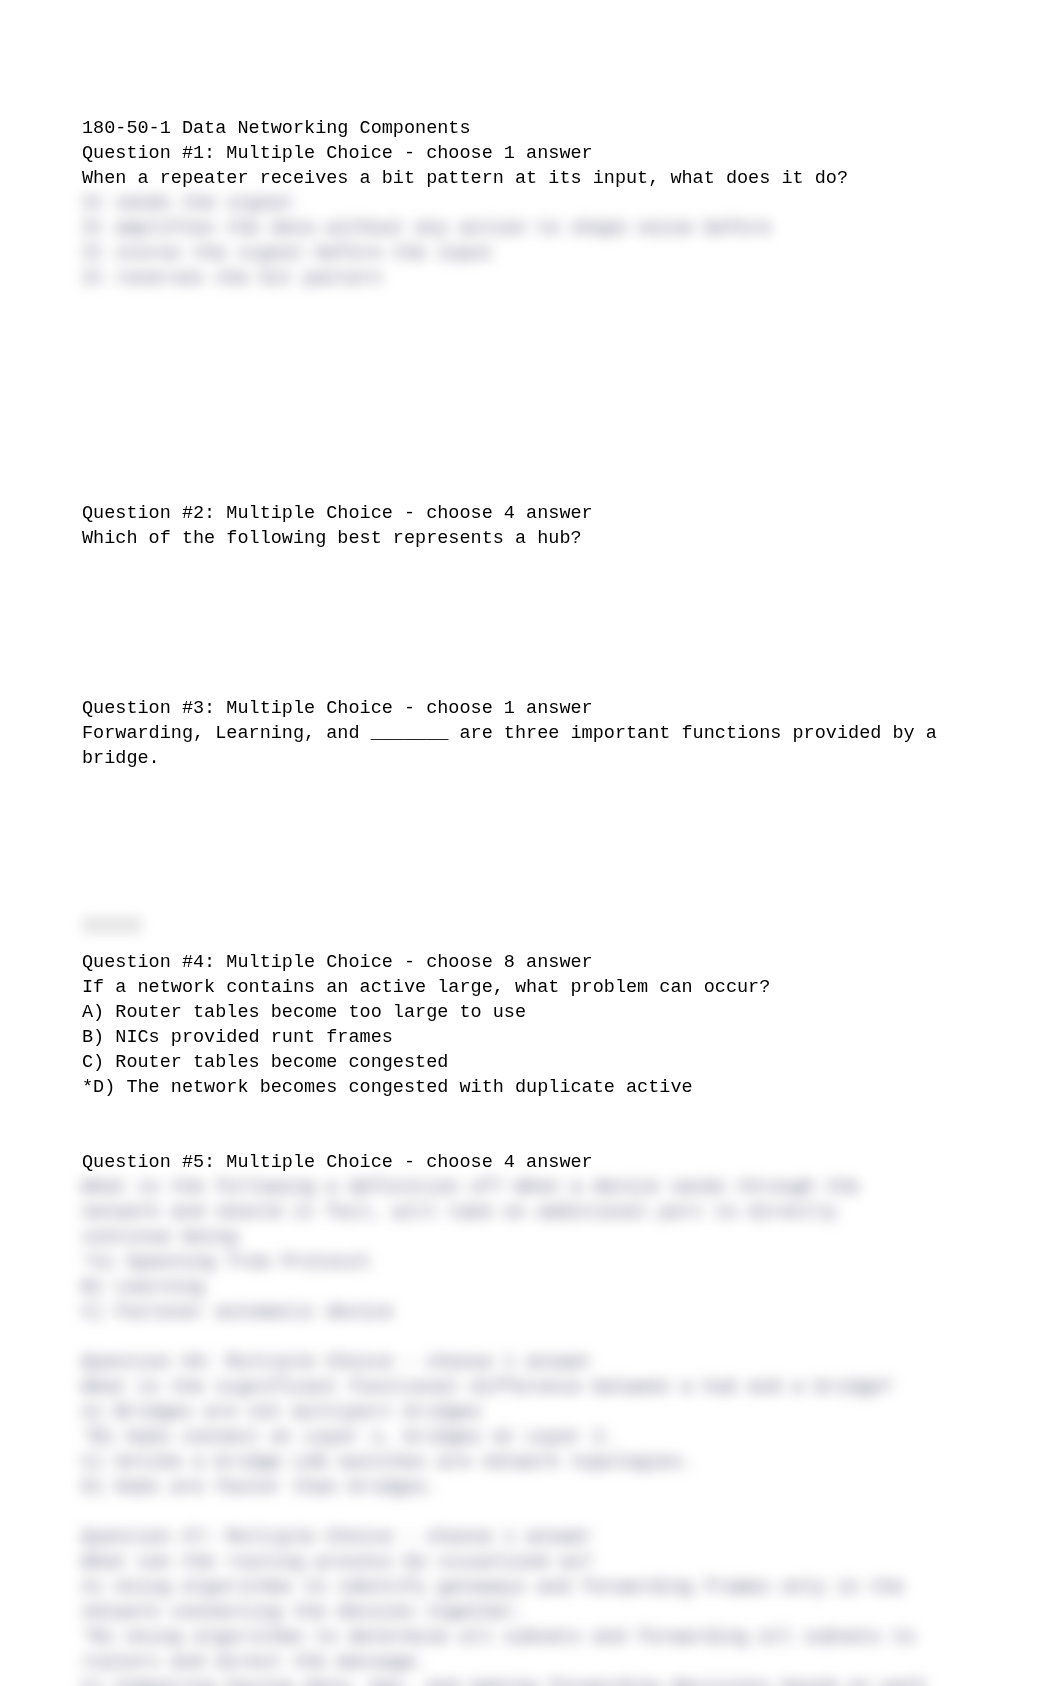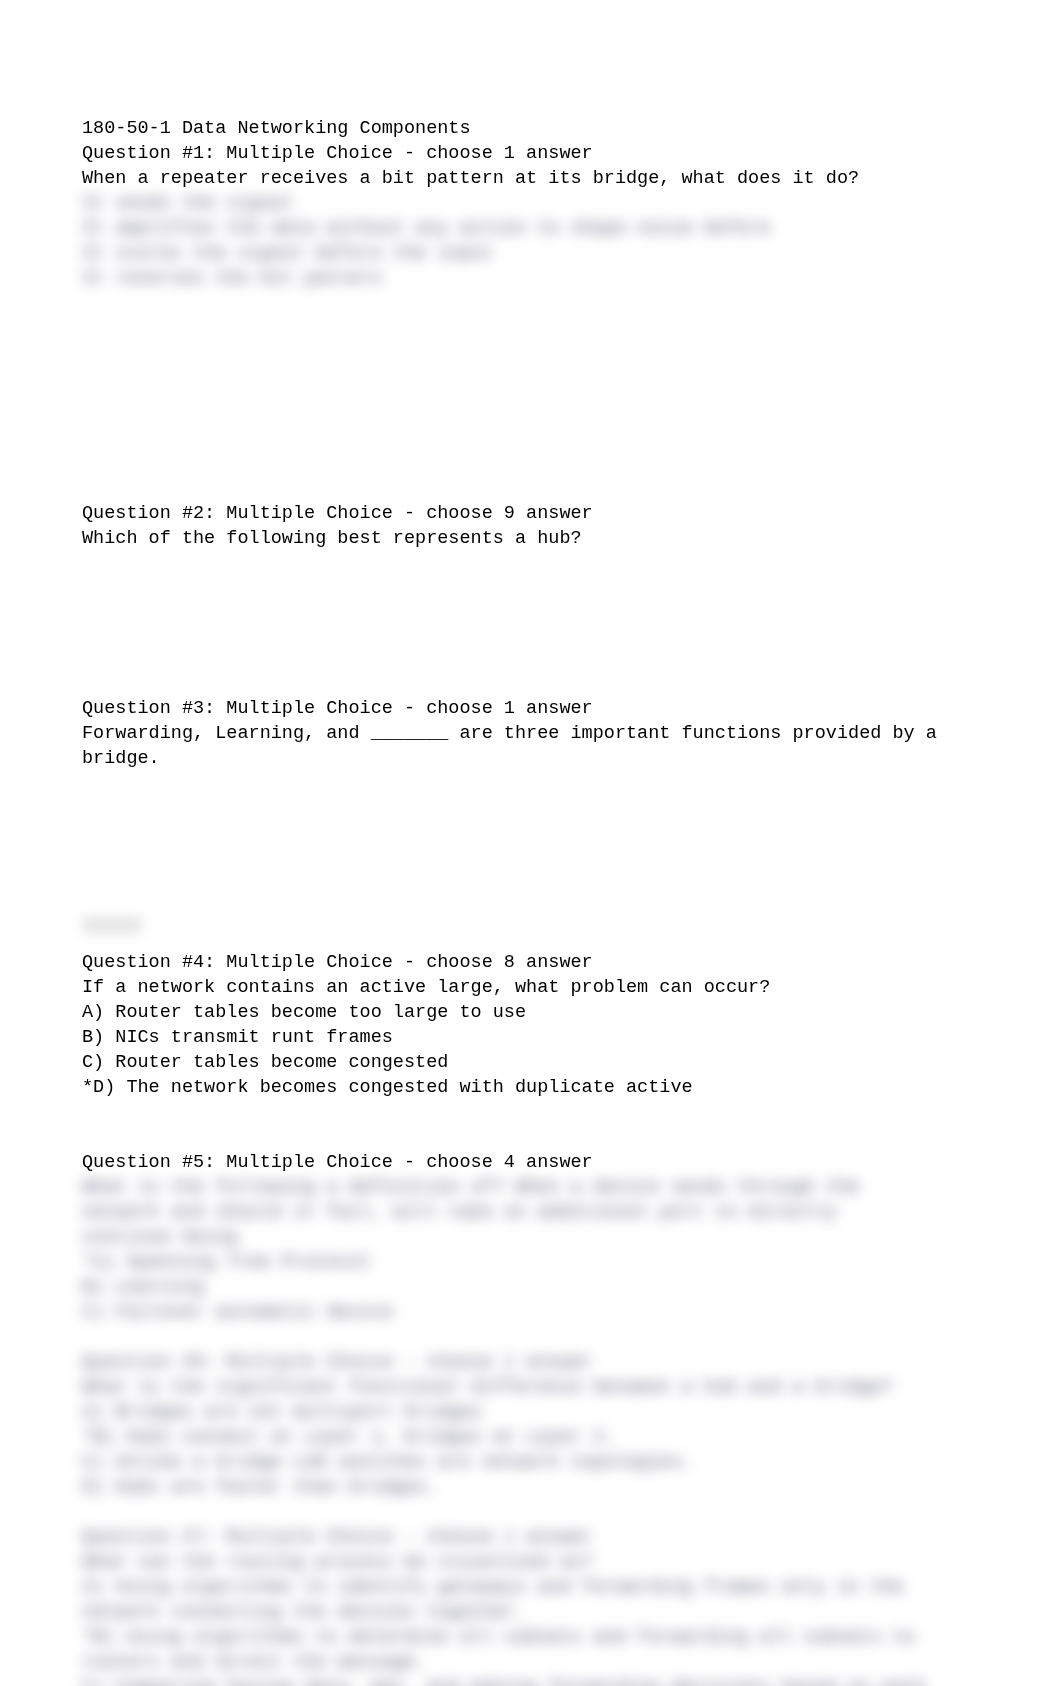--- a/index.html
+++ b/index.html
@@ -45,37 +45,37 @@
       opacity: 0.35;
       margin-bottom: 8px;
     }
   </style>
 </head>
 <body>
 
 <div class="content">
 <span>180-50-1 Data Networking Components</span>
 <span>Question #1: Multiple Choice - choose 1 answer</span>
-<span>When a repeater receives a bit pattern at its bridge, what does it do?</span>
+<span>When a repeater receives a bit pattern at its input, what does it do?</span>
 <div class="blur-block">It sends the signal
 It amplifies the data without any action to shape noise before
 It stores the signal before the input
 It reverses the bit pattern</div>
 <div class="spacer-lg"></div>
-<span>Question #2: Multiple Choice - choose 9 answer</span>
+<span>Question #2: Multiple Choice - choose 4 answer</span>
 <span>Which of the following best represents a hub?</span>
 <div class="spacer-md"></div>
 <span>Question #3: Multiple Choice - choose 1 answer</span>
 <span>Forwarding, Learning, and _______ are three important functions provided by a bridge.</span>
 <div class="spacer-md"></div>
 <span class="blur-small"></span>
 <span>Question #4: Multiple Choice - choose 8 answer</span>
 <span>If a network contains an active large, what problem can occur?</span>
 <span>A) Router tables become too large to use</span>
-<span>B) NICs transmit runt frames</span>
+<span>B) NICs provided runt frames</span>
 <span>C) Router tables become congested</span>
 <span>*D) The network becomes congested with duplicate active</span>
 <div class="q-gap"></div>
 <span>Question #5: Multiple Choice - choose 4 answer</span>
 <div class="blur-block">What is the following a definition of? When a device sends through the
 network and should it fail, will take on additional port to directly
 continue being
 *A) Spanning Tree Protocol
 B) Learning
 C) Failover automatic device

